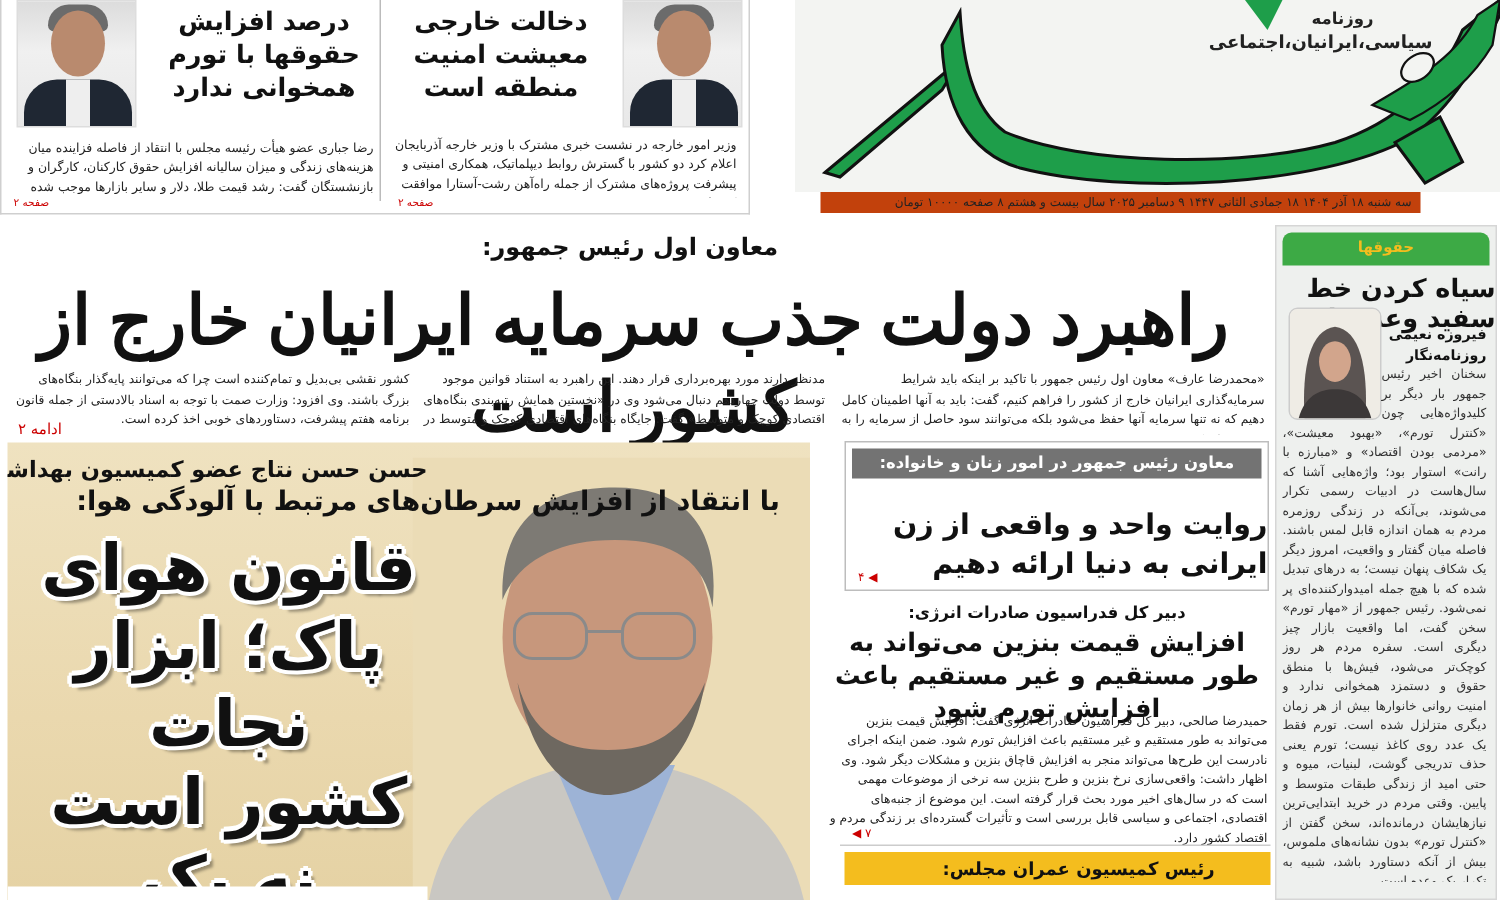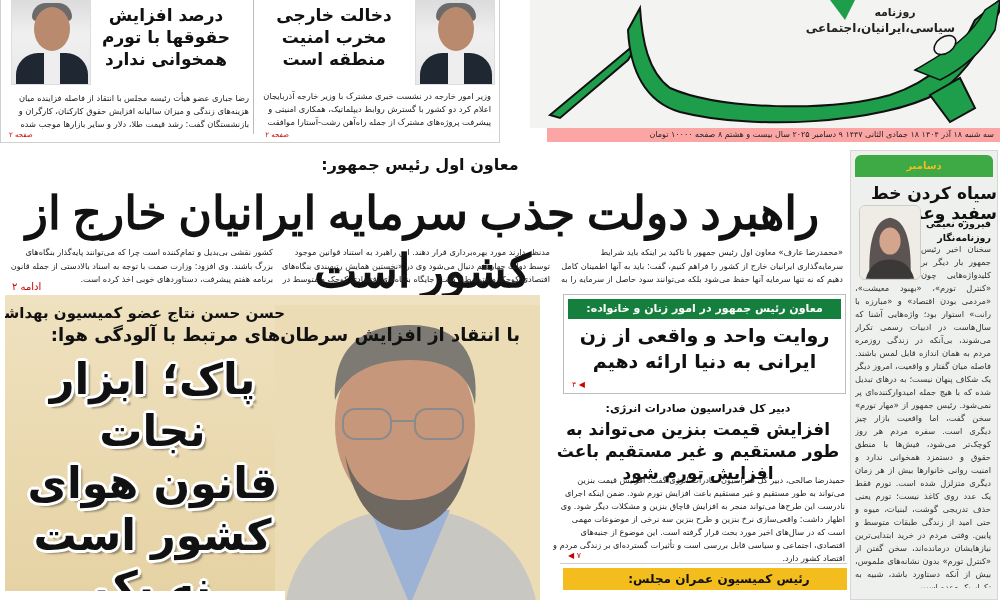--- a/index.html
+++ b/index.html
@@ -20,42 +20,42 @@
   .teaser .body{font-size:8.3px;line-height:13px;color:#222}
   .teaser .ref{font-size:7px;color:#c00}
   .divider-v{width:1px;background:#bbb}
 
   
   .masthead{left:530px;top:0;width:470px;height:128px;background:#f3f4f2}
   .logo{left:0;top:0;width:470px;height:128px}
   .mast-sub{right:45px;top:6px;width:120px;text-align:center}
   .mast-sub .a{font-size:11px;font-weight:bold;color:#222}
   .mast-sub .b{font-size:12px;font-weight:bold;color:#222;margin-top:2px}
-  .dateline{left:547px;top:128px;width:453px;height:14px;background:#fca5a5;font-size:8px;line-height:14px;padding-right:6px;color:#222;white-space:nowrap;overflow:hidden}
+  .dateline{left:547px;top:128px;width:400px;height:14px;background:#c2410c;font-size:8px;line-height:14px;padding-right:6px;color:#222;white-space:nowrap;overflow:hidden}
 
   
   .kicker{left:0;top:155px;width:840px;text-align:center;font-weight:bold;font-size:16px}
   .headline{left:0;top:185px;width:845px;text-align:center;font-weight:900;font-size:46px;line-height:58px;letter-spacing:-1px;color:#111;font-family:Liberation Serif, serif}
   .col-text{top:246px;font-size:8.2px;line-height:13.6px;color:#222}
   .col-text .ref{color:#c00;font-size:10px}
 
   
   .feature{left:5px;top:295px;width:535px;height:305px;background:linear-gradient(180deg,#efe2c0 0%,#ead8ae 60%,#e5d2a4 100%);overflow:hidden}
   .feature .portrait{left:270px;top:10px;width:270px;height:300px}
   .feature .kick1{right:255px;top:8px;font-weight:bold;font-size:15px;line-height:20px;color:#111;white-space:nowrap}
   .feature .kick2{right:20px;top:30px;font-weight:bold;font-size:18px;line-height:20px;color:#111;white-space:nowrap}
   .feature .big{left:5px;top:58px;width:285px;text-align:center;font-weight:900;font-size:43px;line-height:52px;color:#111;
      text-shadow:2px 2px 0 #fff,-2px -2px 0 #fff,2px -2px 0 #fff,-2px 2px 0 #fff,0 3px 0 #fff,3px 0 0 #fff,0 -3px 0 #fff,-3px 0 0 #fff,4px 4px 2px rgba(0,0,0,.35)}
   .feature .caption{left:0;top:296px;width:280px;height:10px;background:#fff}
 
   
   .box1{left:563px;top:294px;width:283px;height:100px;border:1px solid #bdbdbd;background:#fff}
-  .green-bar{background:#15803d;color:#fff;font-weight:bold;font-size:11px;text-align:center;height:20px;line-height:20px}
+  .green-bar{background:#737373;color:#fff;font-weight:bold;font-size:11px;text-align:center;height:20px;line-height:20px}
   .box1 .green-bar{margin:4px 4px 0 4px}
-  .box1 .title{font-weight:bold;font-size:19px;line-height:26px;text-align:center;margin-top:3px}
+  .box1 .title{font-weight:bold;font-size:19px;line-height:26px;text-align:right;margin-top:18px}
   .ref-arrow{font-size:8px;color:#c00}
   .kick-c{left:550px;top:402px;width:296px;text-align:center;font-weight:bold;font-size:11px}
   .head-c{left:550px;top:418px;width:296px;text-align:center;font-weight:bold;font-size:17px;line-height:22px}
   .body-c{left:553px;top:474px;width:292px;font-size:8.2px;line-height:13px;color:#222}
   .yellow-bar{left:563px;top:568px;width:284px;height:22px;background:#f4bd1e;font-weight:bold;font-size:12px;text-align:center;line-height:22px;color:#111}
   .sep-h{height:1px;background:#ccc}
 
   
   .rcol{left:850px;top:150px;width:148px;height:450px;background:#eef0ee;border:1px solid #d6d6d6}
   .rcol .hdr{margin:4px 4px 0 4px;height:22px;line-height:22px;border-radius:6px 6px 0 0;background:#3daa45;color:#f4bd1e;font-weight:bold;font-size:10px;text-align:center}
@@ -69,34 +69,34 @@
 
 <div class="abs teaser-wrap">
 
   <div class="abs teaser rtl" style="left:255px;width:243px;">
     <div class="abs photo" style="right:4px;top:0;">
       <div class="hair"></div>
         <div class="head"></div>
         <div class="suit"></div>
         <div class="shirt"></div>
     </div>
-    <div class="abs title" style="right:95px;top:4px;width:140px;">دخالت خارجی مخرب امنیت منطقه است</div>
+    <div class="abs title" style="right:95px;top:4px;width:140px;">دخالت خارجی معیشت امنیت منطقه است</div>
     <div class="abs body" style="right:8px;top:90px;width:235px;height:42px;overflow:hidden;">وزیر امور خارجه در نشست خبری مشترک با وزیر خارجه آذربایجان اعلام کرد دو کشور با گسترش روابط دیپلماتیک، همکاری امنیتی و پیشرفت پروژه‌های مشترک از جمله راه‌آهن رشت-آستارا موافقت کرده‌اند.</div>
     <div class="abs ref" style="right:210px;top:131px;">صفحه ۲</div>
   </div>
   <div class="abs divider-v" style="left:252px;top:0;height:134px;"></div>
 
   <div class="abs teaser rtl" style="left:2px;width:248px;">
     <div class="abs photo" style="left:8px;top:0;">
       <div class="hair"></div>
         <div class="head"></div>
         <div class="suit"></div>
         <div class="shirt"></div>
     </div>
-    <div class="abs title" style="right:15px;top:4px;width:140px;">درصد افزایش حقوقها با تورم همخوانی ندارد</div>
+    <div class="abs title" style="right:5px;top:4px;width:140px;">درصد افزایش حقوقها با تورم همخوانی ندارد</div>
     <div class="abs body" style="right:2px;top:92px;width:246px;height:40px;overflow:hidden;">رضا جباری عضو هیأت رئیسه مجلس با انتقاد از فاصله فزاینده میان هزینه‌های زندگی و میزان سالیانه افزایش حقوق کارکنان، کارگران و بازنشستگان گفت: رشد قیمت طلا، دلار و سایر بازارها موجب شده اقلام ضروری دیگر نیز با...</div>
     <div class="abs ref" style="left:6px;top:131px;">صفحه ۲</div>
   </div>
 </div>
 
 <div class="abs masthead">
   <svg class="abs logo" viewBox="0 0 470 128">
 
     <path d="M20 115 L110 40 L98 60 L30 118 Z" fill="#1e9e4a" stroke="#111" stroke-width="2"></path>
     <path d="M110 8 C112 40 118 72 140 88 C190 110 300 112 360 95 C400 82 430 55 445 20 L470 0 L470 10 C455 40 440 70 410 92 C350 125 220 130 150 112 C115 102 100 70 98 30 Z" fill="#1e9e4a" stroke="#111" stroke-width="2"></path>
@@ -128,22 +128,22 @@
     <ellipse cx="130" cy="120" rx="70" ry="90" fill="#c7977c"></ellipse>
     <path d="M60 95 C58 40 90 20 135 20 C185 20 205 50 200 100 C195 70 175 55 135 55 C95 55 70 70 60 95 Z" fill="#7d7a74"></path>
     <path d="M70 150 C80 210 110 225 130 225 C150 225 185 210 195 150 C180 185 160 195 130 195 C100 195 80 185 70 150 Z" fill="#6e6860"></path>
     <rect x="68" y="104" width="48" height="30" rx="12" fill="none" stroke="#8a8a8a" stroke-width="2"></rect>
     <rect x="140" y="104" width="48" height="30" rx="12" fill="none" stroke="#8a8a8a" stroke-width="2"></rect>
     <line x1="116" y1="116" x2="140" y2="116" stroke="#8a8a8a" stroke-width="2"></line>
   </svg>
   <div class="abs kick1 rtl">حسن حسن نتاج عضو کمیسیون بهداشت مجلس</div>
   <div class="abs kick2 rtl">با انتقاد از افزایش سرطان‌های مرتبط با آلودگی هوا:</div>
   <div class="abs big rtl" style="text-align:center;">
+    <div>قانون هوای</div>
     <div>پاک؛ ابزار نجات</div>
-    <div>قانون هوای</div>
     <div>کشور است نه یک</div>
 
   </div>
   <div class="abs caption"></div>
 </div>
 
 <div class="abs box1 rtl">
   <div class="green-bar">معاون رئیس جمهور در امور زنان و خانواده:</div>
   <div class="title">روایت واحد و واقعی از زن ایرانی به دنیا ارائه دهیم</div>
   <div class="abs ref-arrow" style="left:8px;bottom:4px;">
@@ -156,21 +156,21 @@
 <div class="abs head-c rtl" style="text-align:center;">افزایش قیمت بنزین می‌تواند به طور مستقیم و غیر مستقیم باعث افزایش تورم شود</div>
 <div class="abs body-c rtl" style="height:91px;overflow:hidden;">حمیدرضا صالحی، دبیر کل فدراسیون صادرات انرژی گفت: افزایش قیمت بنزین می‌تواند به طور مستقیم و غیر مستقیم باعث افزایش تورم شود. ضمن اینکه اجرای نادرست این طرح‌ها می‌تواند منجر به افزایش قاچاق بنزین و مشکلات دیگر شود. وی اظهار داشت: واقعی‌سازی نرخ بنزین و طرح بنزین سه نرخی از موضوعات مهمی است که در سال‌های اخیر مورد بحث قرار گرفته است. این موضوع از جنبه‌های اقتصادی، اجتماعی و سیاسی قابل بررسی است و تأثیرات گسترده‌ای بر زندگی مردم و اقتصاد کشور دارد.</div>
 <div class="abs ref-arrow" style="left:568px;top:551px;">
   <span>◀</span>
   <span>۷</span>
 </div>
 <div class="abs sep-h" style="left:560px;top:563px;width:287px;"></div>
 <div class="abs yellow-bar rtl" style="text-align:center;padding-left:28px;">رئیس کمیسیون عمران مجلس:</div>
 
 <div class="abs rcol rtl">
-  <div class="hdr">دسامبر</div>
+  <div class="hdr">حقوقها</div>
   <div class="ttl">سیاه کردن خط سفید وعده‌ها</div>
   <svg class="abs photo" viewBox="0 0 62 75">
     <rect width="62" height="75" fill="#efece5"></rect>
     <path d="M10 75 C8 40 14 14 31 12 C48 14 54 40 52 75 Z" fill="#5b5452"></path>
     <ellipse cx="31" cy="36" rx="11" ry="14" fill="#d2a58c"></ellipse>
     <path d="M6 75 C10 60 20 55 31 55 C42 55 52 60 56 75 Z" fill="#3c3838"></path>
   </svg>
   <div class="abs author">
     <div>فیروزه نعیمی</div>
     <div>روزنامه‌نگار</div>

